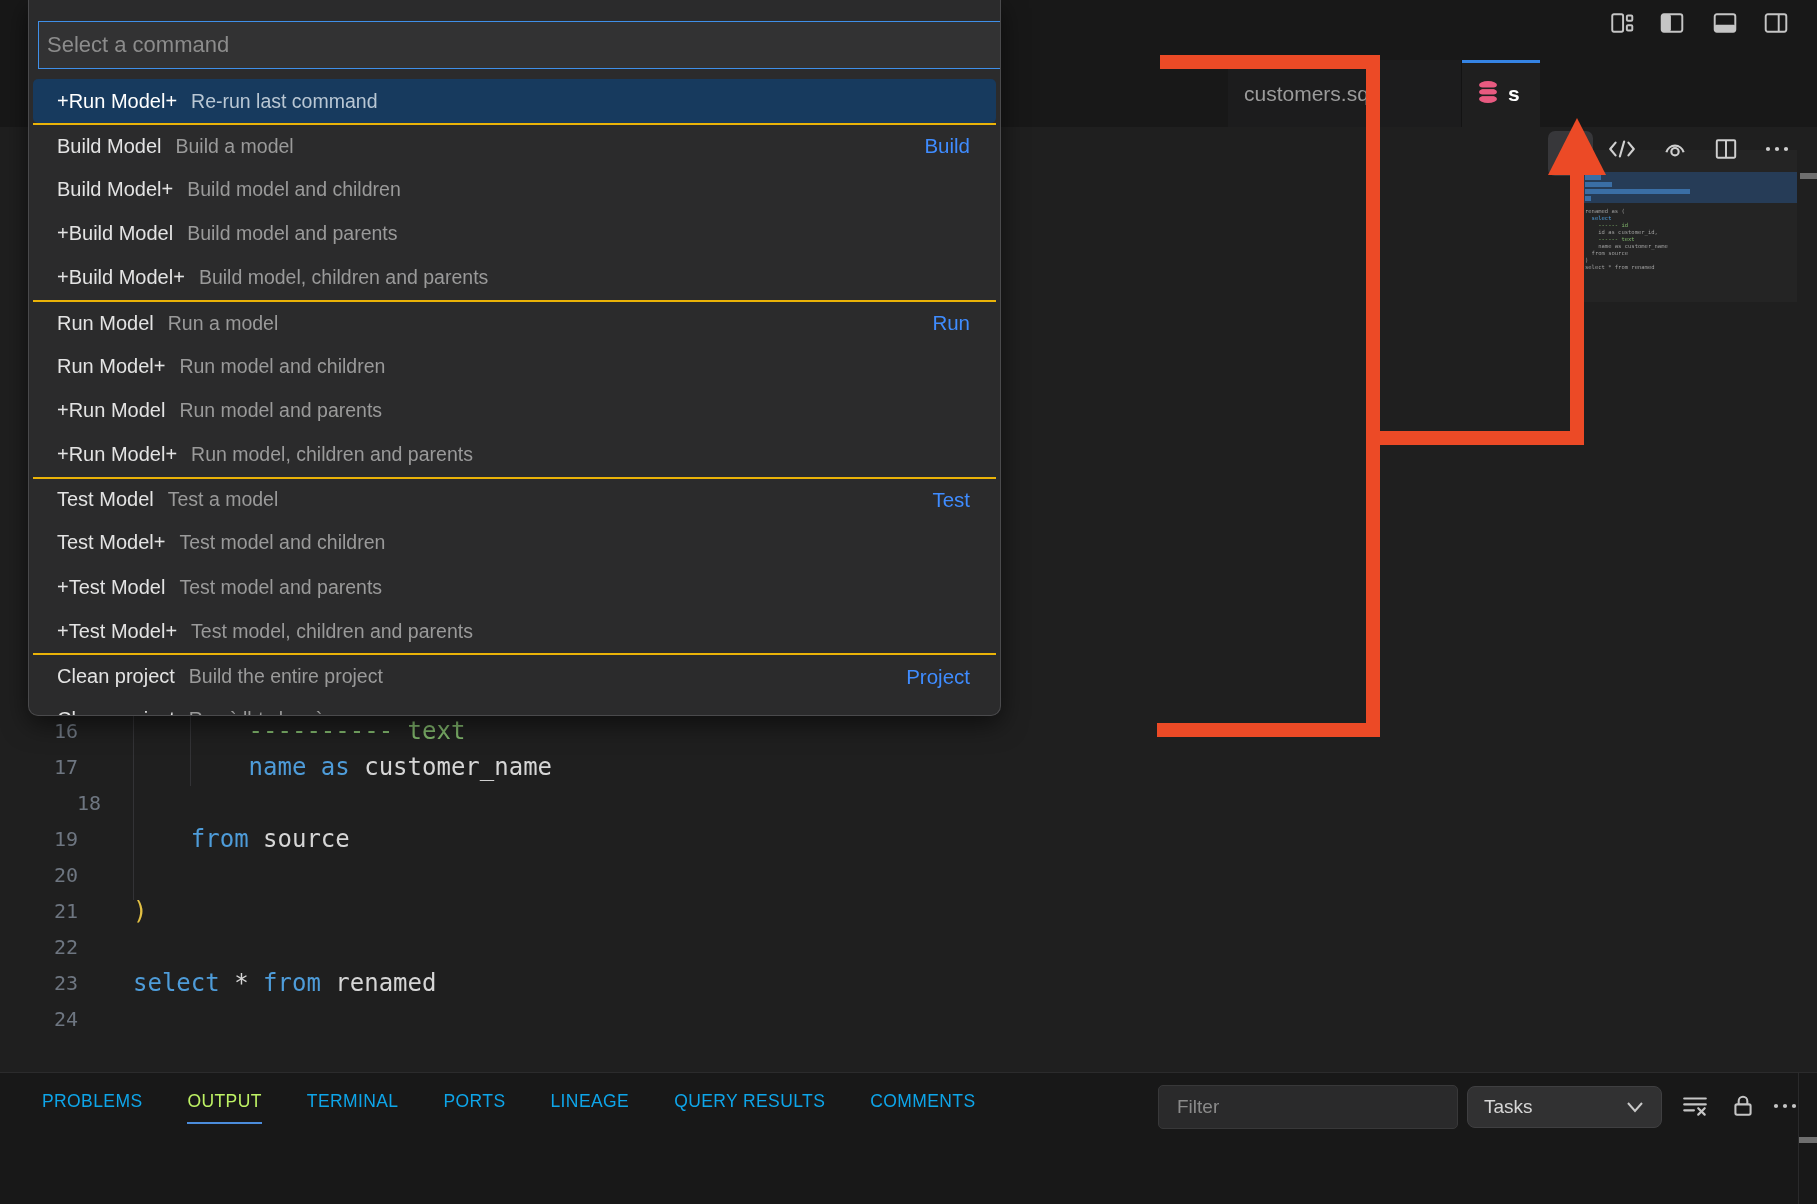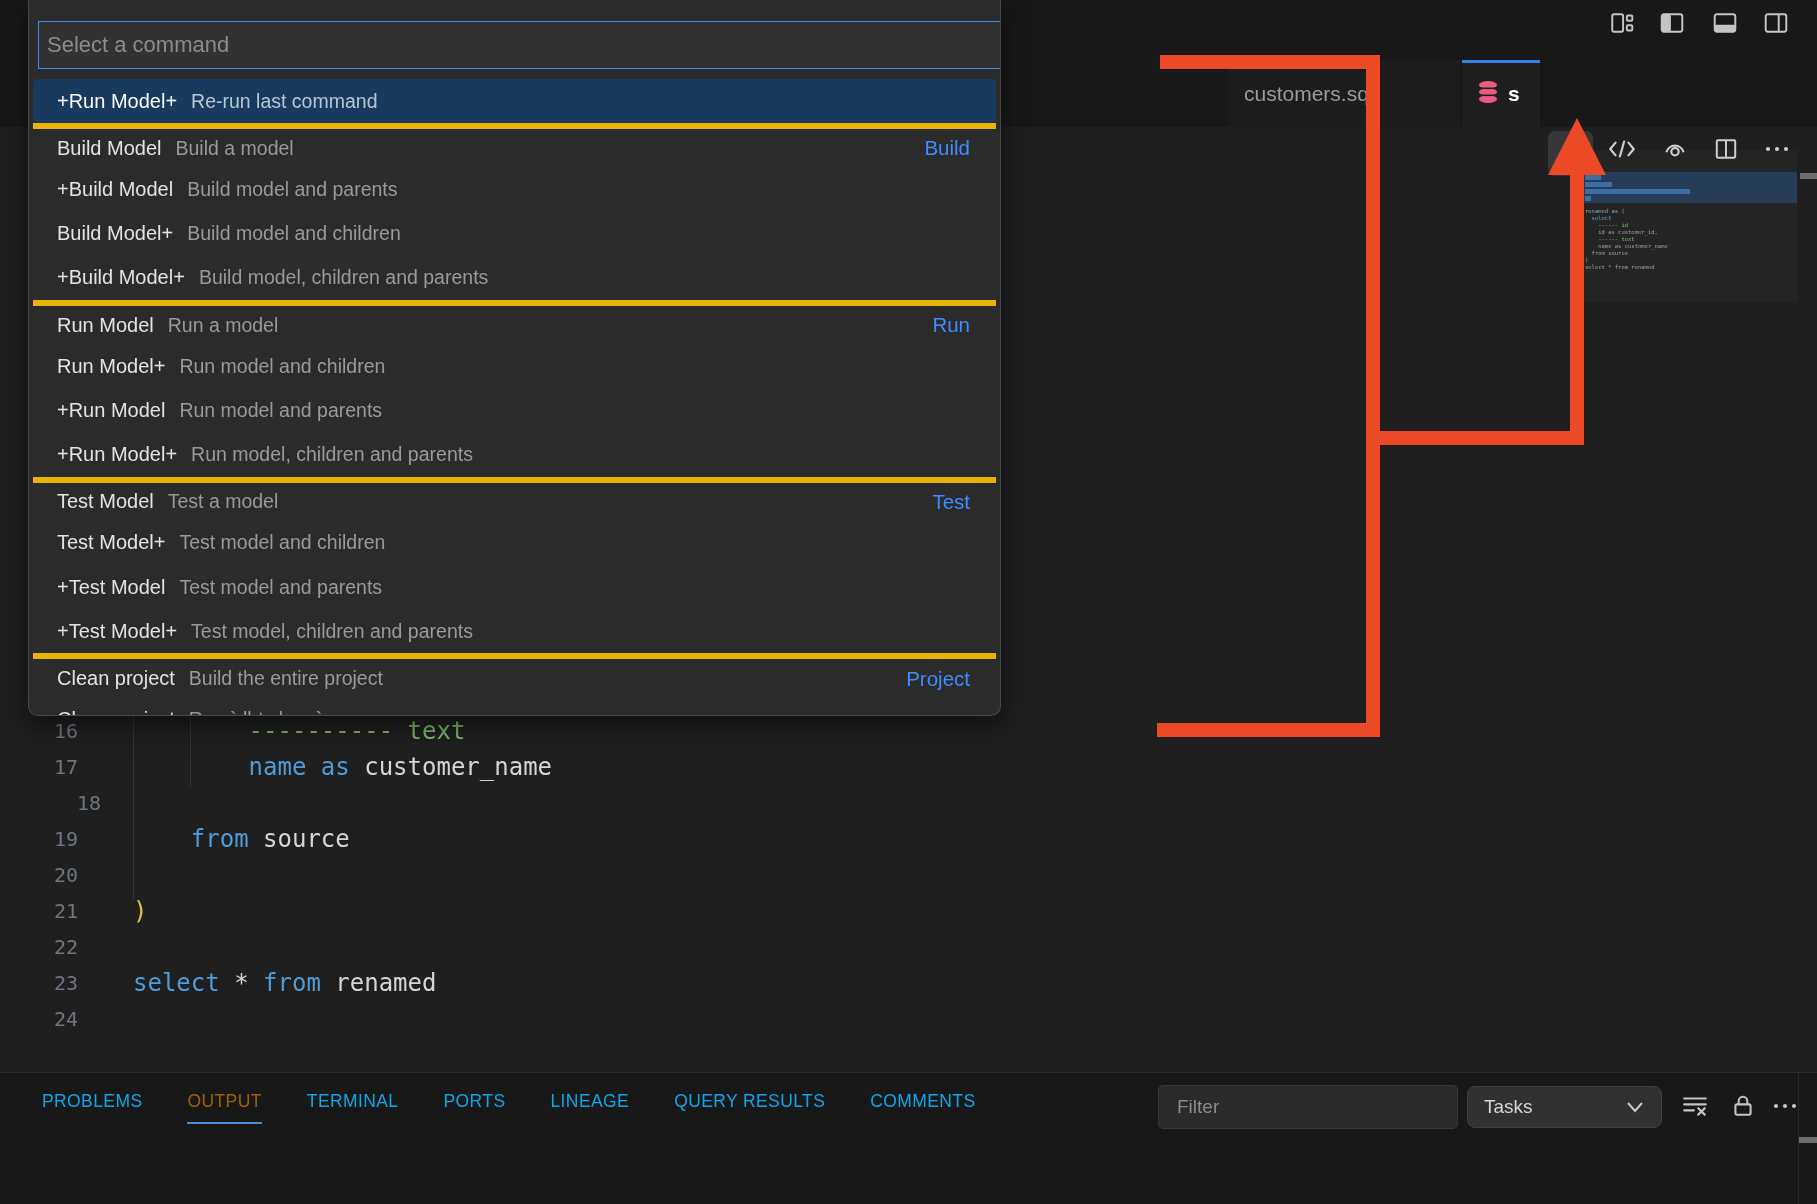--- a/index.html
+++ b/index.html
@@ -45,32 +45,32 @@
     border-radius:0 0 10px 10px; box-shadow:0 8px 26px rgba(0,0,0,0.55); overflow:hidden; z-index:5;
   }
   .palette-input {
     position:absolute; left:9px; top:21px; width:1180px; height:48px;
     background:#323233; border:1.5px solid #3f8fe8; color:#cccccc;
     font-size:22px; font-family:"Liberation Sans", sans-serif; padding-left:8px; outline:none;
   }
   .palette-input::placeholder { color:#8c8c8c; }
   .cmd-list { position:absolute; left:4px; right:4px; top:79px; bottom:0; overflow:hidden; }
   .cmd-row { position:relative; height:44.2px; display:flex; align-items:center; padding-left:24px; }
-  .cmd-row.sep { border-top:6px solid #eab308; }
+  .cmd-row.sep { border-top:2px solid #eab308; }
   .cmd-row .lbl { color:#e3e3e3; font-size:20px; margin-right:14px; white-space:nowrap; }
   .cmd-row .dsc { color:#9a9a9a; font-size:19.5px; white-space:nowrap; }
   .cmd-row .bdg { position:absolute; right:26px; color:#3f8cff; font-size:20.5px; }
   .cmd-row.selected { background:#173a5e; border-radius:5px; }
   .cmd-row.selected .lbl { color:#ffffff; }
   .cmd-row.selected .dsc { color:#b9c7d4; }
   
   .panel { position:absolute; left:0; top:1072px; width:1817px; height:132px; background:#181818; border-top:1px solid #2b2b2c; }
   .ptabs { position:absolute; left:42px; top:18px; display:flex; gap:45px; }
   .ptab { color:#0ea5e9; font-size:17.5px; letter-spacing:0.4px; padding-bottom:12px; position:relative; white-space:nowrap; }
-  .ptab.active { color:#a16207; }
+  .ptab.active { color:#bef264; }
   .ptab.active::after { content:""; position:absolute; left:0; right:0; bottom:0; height:2.5px; background:#4b8cdb; }
   .filter-box {
     position:absolute; left:1158px; top:12px; width:300px; height:44px;
     background:#2a2a2b; border:1px solid #383839; border-radius:5px;
     color:#cccccc; font-size:19px; padding-left:18px; font-family:"Liberation Sans", sans-serif; outline:none;
   }
   .filter-box::placeholder { color:#8a8a8a; }
   .tasks-dd {
     position:absolute; left:1467px; top:13px; width:195px; height:42px;
     background:#313132; border:1px solid #3f3f41; border-radius:8px;
@@ -253,26 +253,26 @@
         <div class="cmd-row selected">
           <span class="lbl">+Run Model+</span>
           <span class="dsc">Re-run last command</span>
         </div>
         <div class="cmd-row sep">
           <span class="lbl">Build Model</span>
           <span class="dsc">Build a model</span>
           <span class="bdg">Build</span>
         </div>
         <div class="cmd-row">
+          <span class="lbl">Build Model+</span>
+          <span class="dsc">Build model and children</span>
+        </div>
+        <div class="cmd-row">
           <span class="lbl">+Build Model</span>
           <span class="dsc">Build model and parents</span>
-        </div>
-        <div class="cmd-row">
-          <span class="lbl">Build Model+</span>
-          <span class="dsc">Build model and children</span>
         </div>
         <div class="cmd-row">
           <span class="lbl">+Build Model+</span>
           <span class="dsc">Build model, children and parents</span>
         </div>
         <div class="cmd-row sep">
           <span class="lbl">Run Model</span>
           <span class="dsc">Run a model</span>
           <span class="bdg">Run</span>
         </div>

